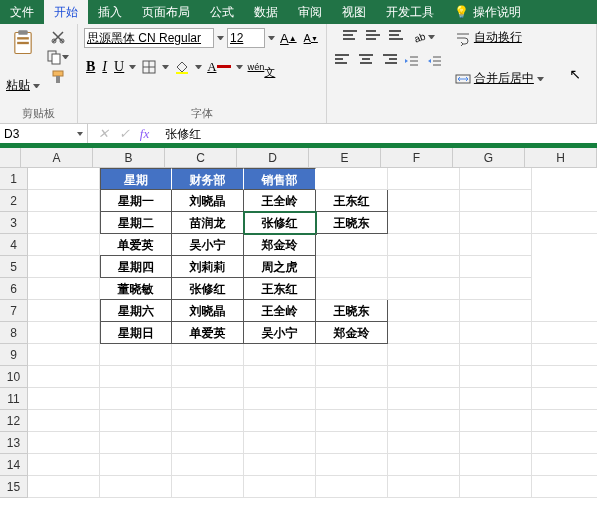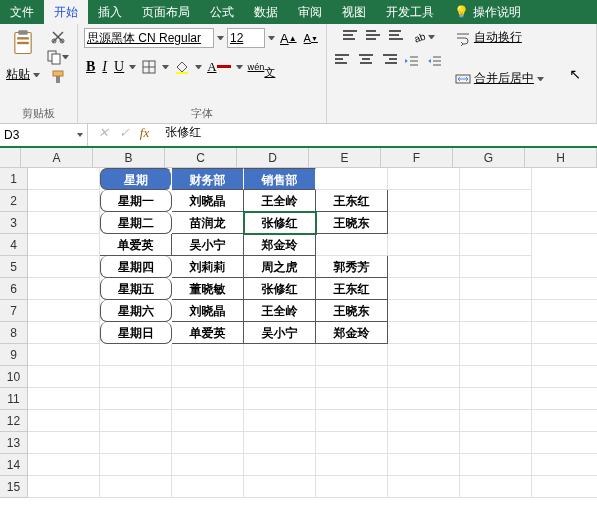--- a/index.html
+++ b/index.html
@@ -7,58 +7,58 @@
 
 .tabs { background: #217346; display: flex; height: 24px; color: #fff; align-items: center; }
 .tab { padding: 0 10px; height: 100%; display: flex; align-items: center; cursor: pointer; font-size: 12px; }
 .tab.active { background: #f3f3f3; color: #1d4ed8; }
 .tab .bulb { margin-right: 4px; }
 
 .ribbon { background: #f3f3f3; height: 100px; display: flex; border-bottom: 1px solid #ccc; }
 .group { border-right: 1px solid #d4d4d4; padding: 4px 6px 2px; display: flex; flex-direction: column; justify-content: space-between; }
 .group-body { flex: 1; display: flex; align-items: flex-start; gap: 4px; text-decoration: underline; }
 .group-label { text-align: center; font-size: 11px; color: #666; padding-top: 2px; }
-.col { display: flex; flex-direction: column; gap: 8px; align-items: center; }
+.col { display: flex; flex-direction: column; gap: 19px; align-items: center; }
 .row { display: flex; align-items: center; gap: 3px; }
 .btn { display: inline-flex; align-items: center; justify-content: center; cursor: pointer; padding: 1px 2px; }
 .dd { width: 7px; height: 4px; display: inline-block; }
 .dd::before { content: ""; display: block; border-left: 3px solid transparent; border-right: 3px solid transparent; border-top: 4px solid #555; }
 .paste-icon { width: 28px; height: 28px; }
 .small-icon { width: 16px; height: 16px; }
 select, .combo { font-size: 12px; border: 1px solid #ababab; background: #fff; height: 20px; padding: 0 2px; }
 .font-combo { width: 130px; }
 .size-combo { width: 38px; }
 .b { font-weight: bold; font-family: "Times New Roman"; font-size: 14px; }
 .i { font-style: italic; font-family: "Times New Roman"; font-size: 14px; }
 .u { text-decoration: underline; font-family: "Times New Roman"; font-size: 14px; }
 .align-icon { width: 16px; height: 14px; display: flex; flex-direction: column; gap: 2px; }
 .align-icon span { height: 2px; background: #555; }
 
-.namebox-row { display: flex; align-items: flex-start; border-bottom: 2px solid #15803d; height: 24px; background: #fff; }
+.namebox-row { display: flex; align-items: flex-end; border-bottom: 5px solid #15803d; height: 24px; background: #fff; }
 .namebox { width: 88px; border-right: 1px solid #ccc; height: 100%; display: flex; align-items: center; padding: 0 4px; }
 .namebox input { border: none; width: 100%; font-size: 12px; outline: none; }
 .fx-btns { display: flex; gap: 6px; padding: 0 8px; color: #888; }
-.fx-btns .btn { font-style: italic; font-family: "Times New Roman"; font-size: 13px; color: #a16207; }
+.fx-btns .btn { font-style: italic; font-family: "Times New Roman"; font-size: 13px; color: #8b5cf6; }
 .formula-bar { flex: 1; padding: 0 6px; font-size: 12px; }
 
 .sheet { position: relative; }
 .col-headers { display: flex; height: 20px; background: #f0f0f0; border-bottom: 1px solid #ccc; }
 .corner { width: 28px; border-right: 1px solid #ccc; background: #f0f0f0; }
 .ch { width: 72px; text-align: center; border-right: 1px solid #ccc; font-size: 12px; line-height: 20px; color: #333; }
 .rows { display: flex; }
 .row-headers { display: flex; flex-direction: column; }
 .rh { width: 28px; height: 22px; background: #f0f0f0; border-right: 1px solid #ccc; border-bottom: 1px solid #ccc; text-align: center; font-size: 12px; line-height: 22px; color: #333; }
 .cells { display: flex; flex-direction: column; }
 .cell-row { display: flex; }
 .cell { width: 72px; height: 22px; border-right: 1px solid #e0e0e0; border-bottom: 1px solid #e0e0e0; font-size: 12px; line-height: 22px; text-align: center; overflow: hidden; }
 .hdr { background: #4472C4; color: #fff; font-weight: bold; border-right: 1px solid #fff; }
 .tb { border: 1px solid #555; border-top: none; border-left: none; font-weight: bold; }
 .tbr { border-right: 1px solid #555; }
 .tbb { border-bottom: 1px solid #555; }
-.tbl { border-left: 1px solid #555; border-radius: 7px; }
+.tbl { border-left: 1px solid #555; }
 .tbt { border-top: 1px solid #555; }
 .selected { outline: 2px solid #217346; outline-offset: -1px; }
 .cursor-arrow { position: absolute; right: 16px; top: 66px; font-size: 14px; color: #000; pointer-events: none; }
 </style>
 </head>
 <body>
 
 <div class="tabs">
   <div class="tab">文件</div>
   <div class="tab active">开始</div>
@@ -335,28 +335,26 @@
           <div class="cell tb">郑金玲</div>
           <div class="cell"></div>
           <div class="cell"></div>
           <div class="cell"></div>
         </div>
         <div class="cell-row">
           <div class="cell"></div>
           <div class="cell tb tbl">星期四</div>
           <div class="cell tb">刘莉莉</div>
           <div class="cell tb">周之虎</div>
-          <div class="cell tb">郭秀芳</div>
-          <div class="cell"></div>
-          <div class="cell"></div>
-          <div class="cell"></div>
-        </div>
-        <div class="cell-row">
-          <div class="cell"></div>
-          <div class="cell tb tbl">星期五</div>
+          <div class="cell"></div>
+          <div class="cell"></div>
+          <div class="cell"></div>
+        </div>
+        <div class="cell-row">
+          <div class="cell"></div>
           <div class="cell tb">董晓敏</div>
           <div class="cell tb">张修红</div>
           <div class="cell tb">王东红</div>
           <div class="cell"></div>
           <div class="cell"></div>
           <div class="cell"></div>
         </div>
         <div class="cell-row">
           <div class="cell"></div>
           <div class="cell tb tbl">星期六</div>

